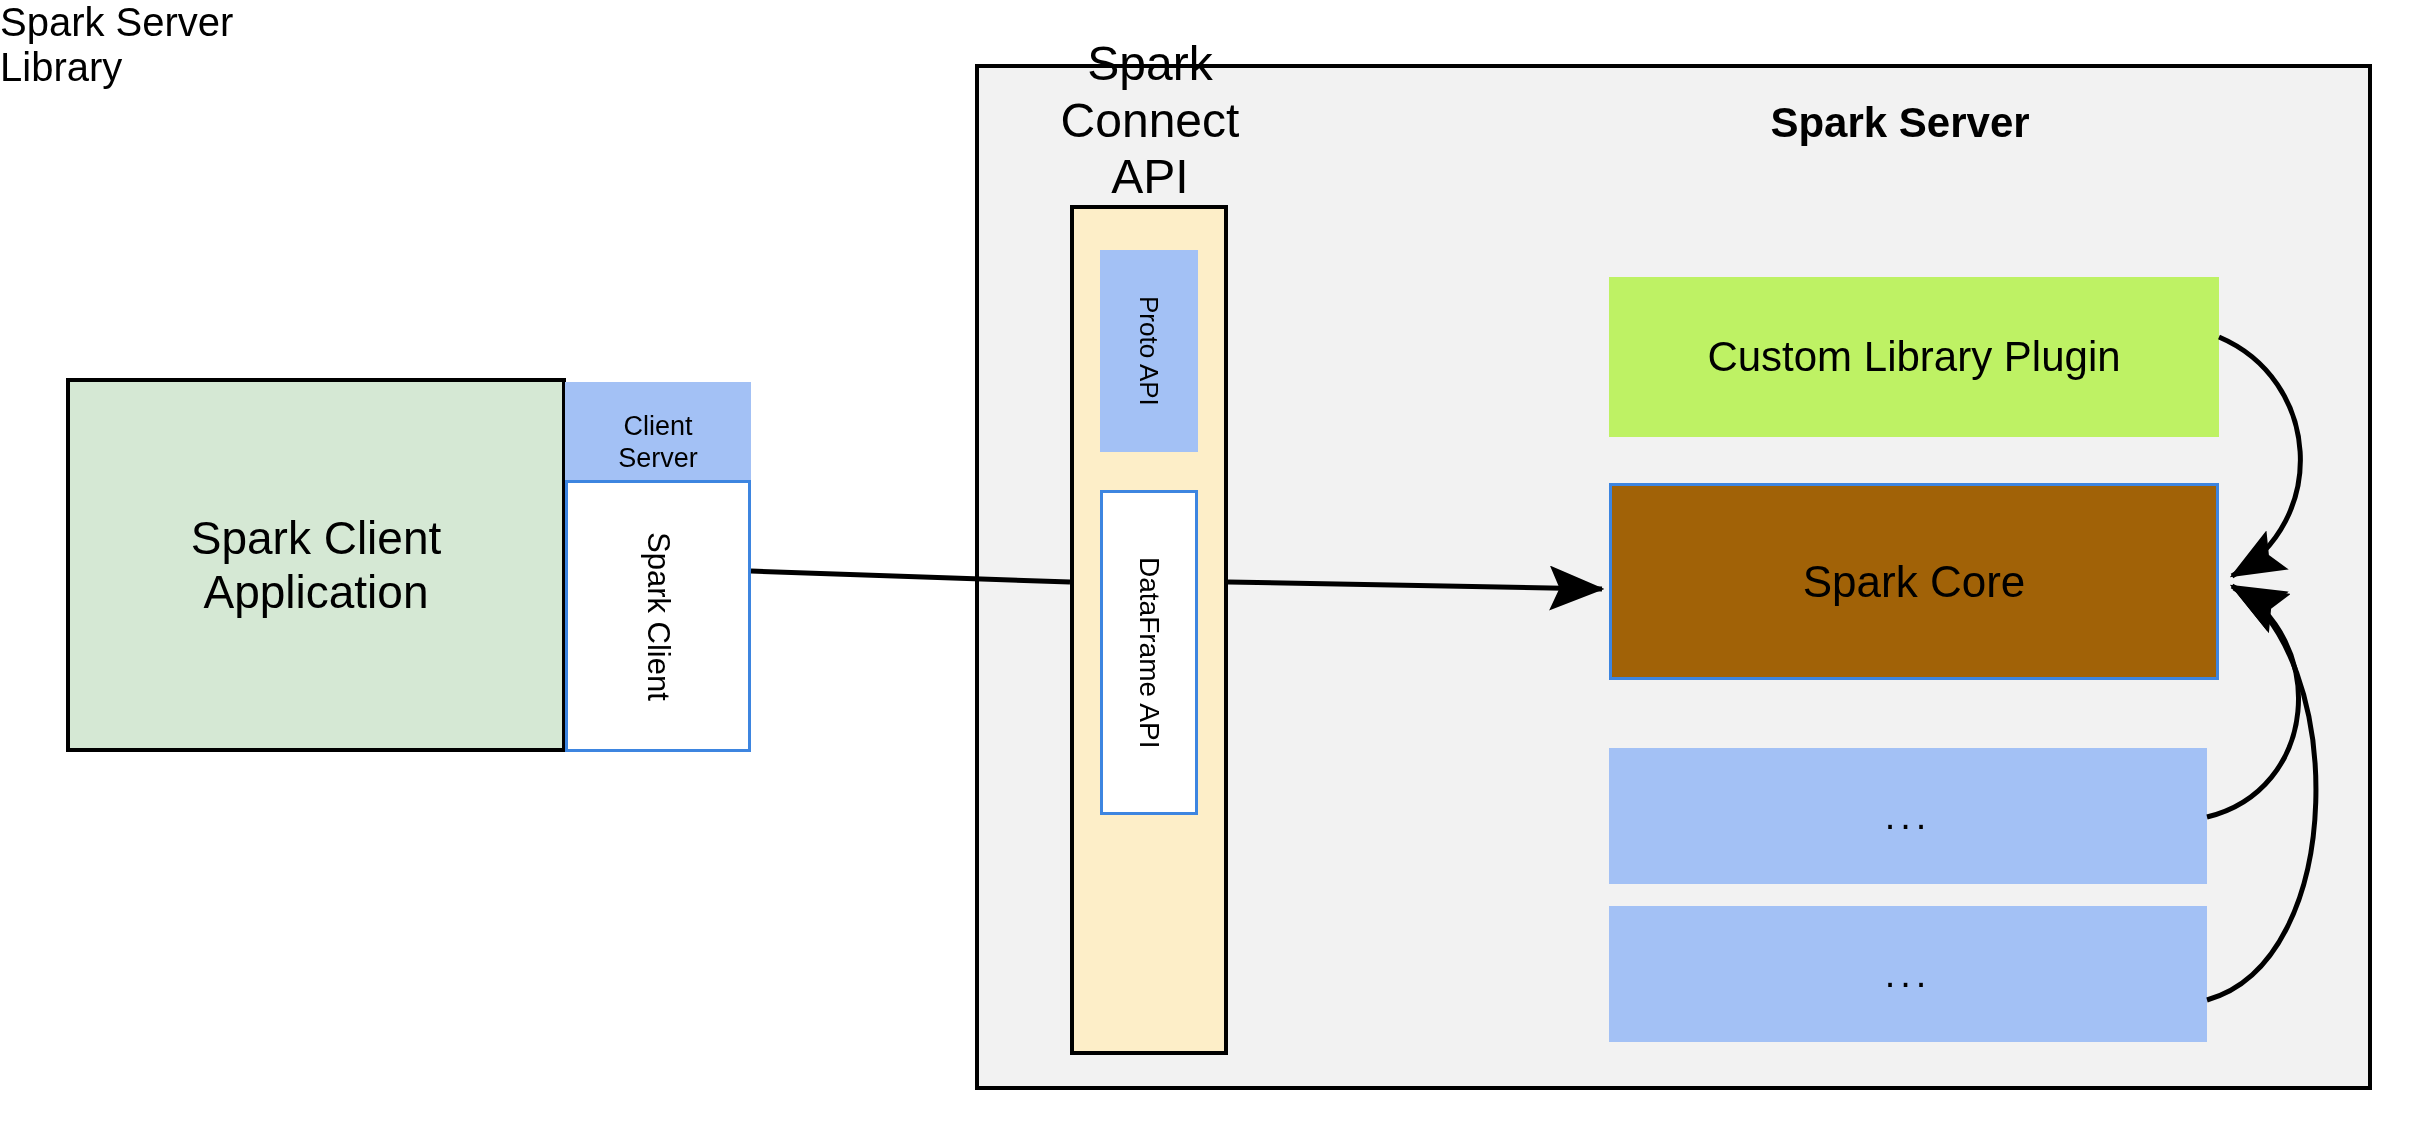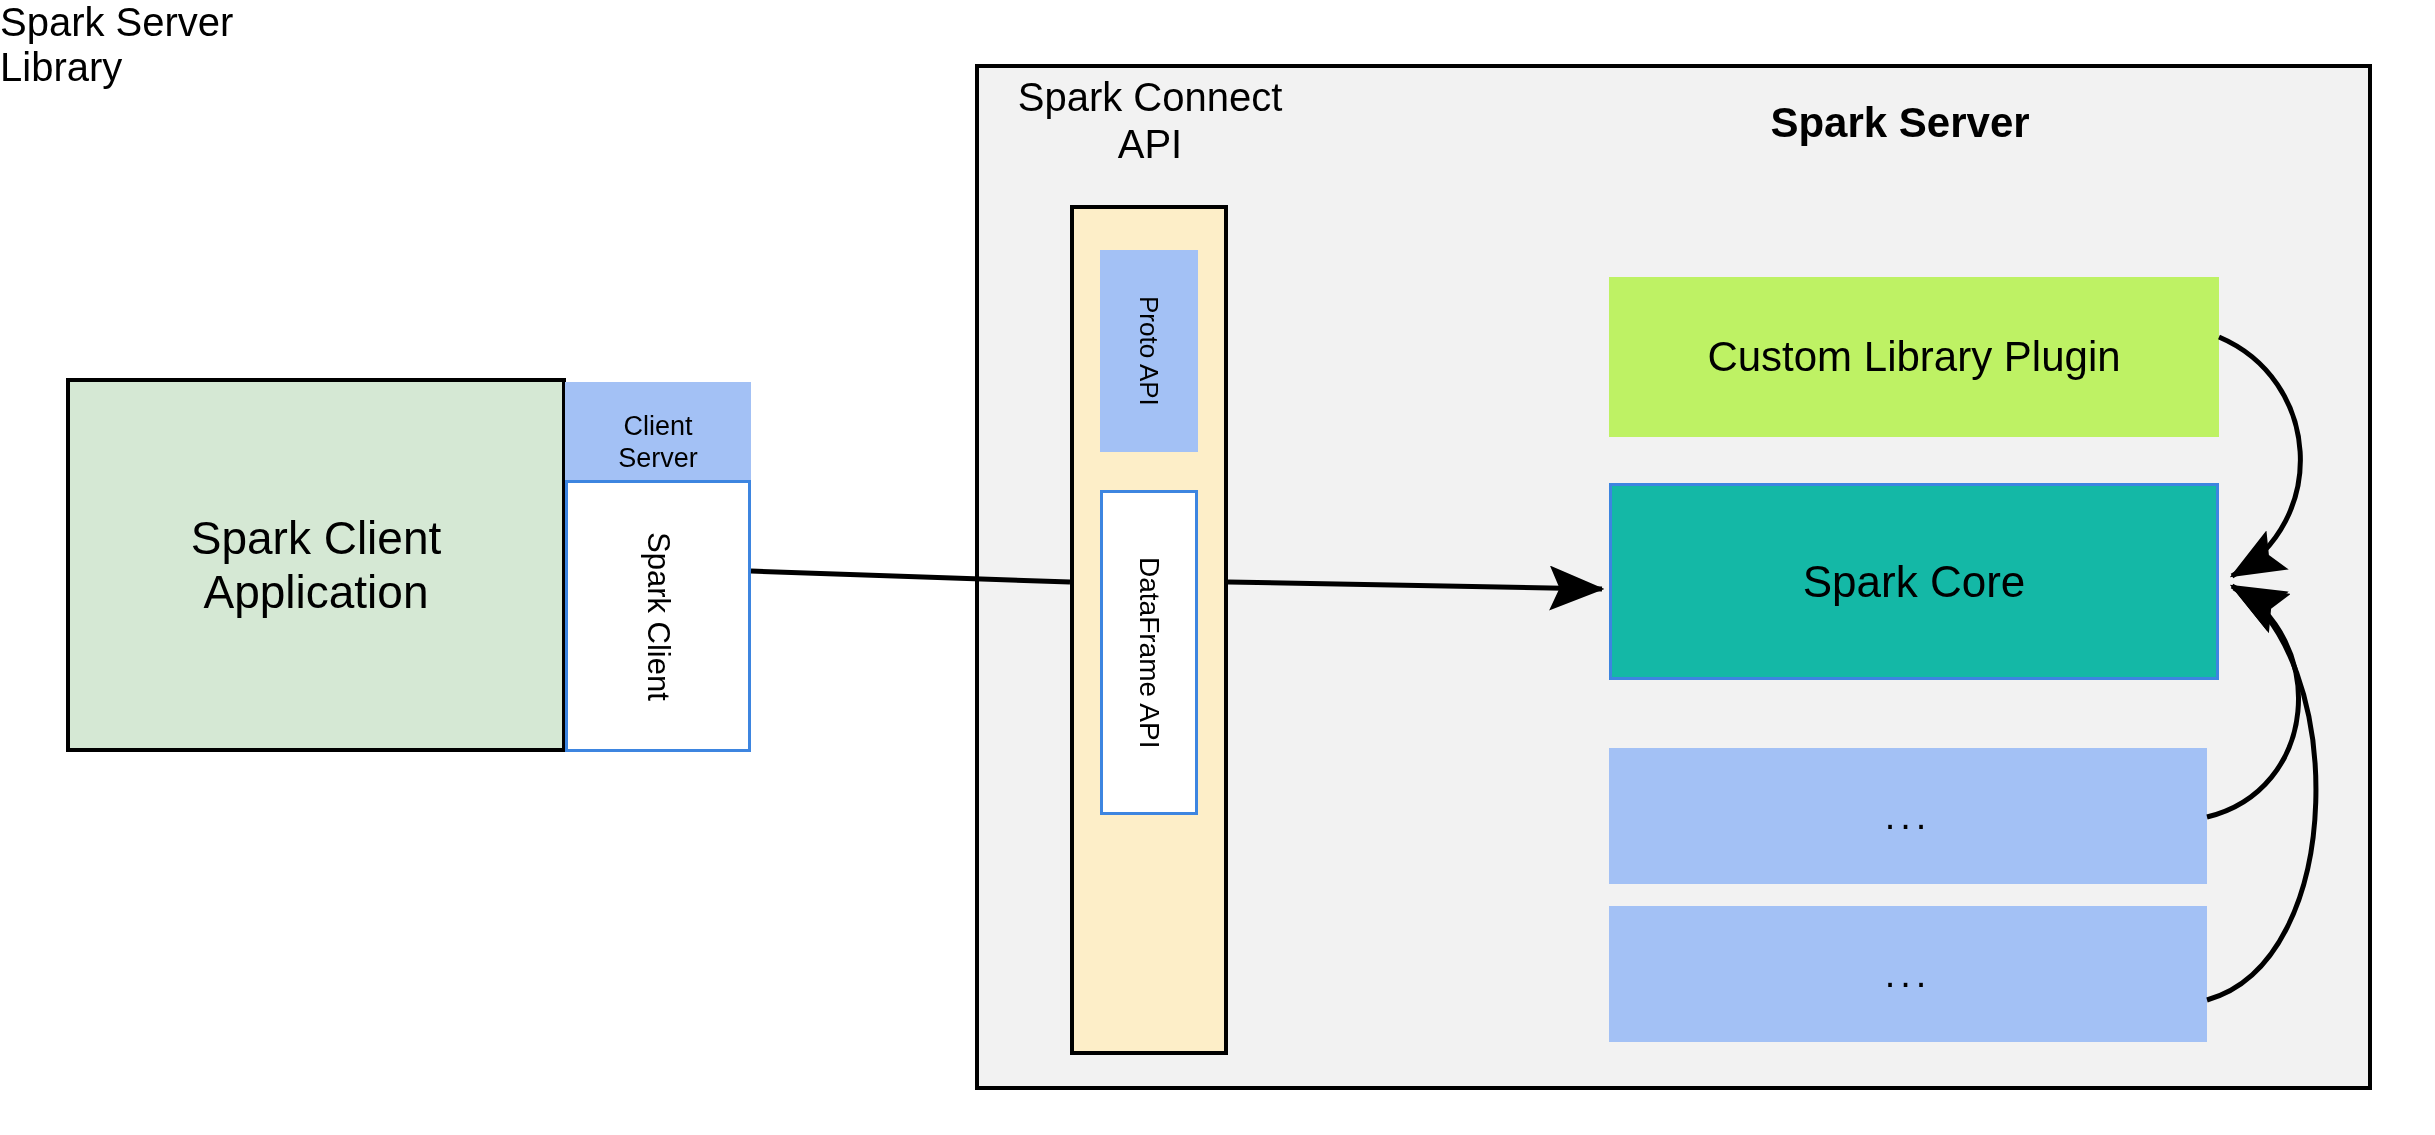--- a/index.html
+++ b/index.html
@@ -78,21 +78,21 @@
     box-sizing: border-box;
     position: absolute;
   }
 
   
   #connect-api-label {
     left: 1000px;
     top: 68px;
     width: 300px;
     height: 106px;
-    font-size: 40px;
+    font-size: 48px;
     align-items: flex-start;
     flex-direction: column;
   }
   #connect-api-label .l1 { width: 100%; text-align: center; }
   #connect-api-label .l2 { width: 100%; text-align: center; }
 
   
   #spark-server-title {
     left: 1700px;
     top: 95px;
@@ -156,21 +156,21 @@
     height: 160px;
     background: #bef264;
     border: none;
     font-size: 42px;
   }
   #spark-core {
     left: 1609px;
     top: 483px;
     width: 610px;
     height: 197px;
-    background: #14b8a6;
+    background: #a16207;
     border: 3px solid #3d85e0;
     font-size: 44px;
   }
   #module-dots-1 {
     left: 1609px;
     top: 748px;
     width: 598px;
     height: 136px;
     background: #a3c1f5;
     border: none;

